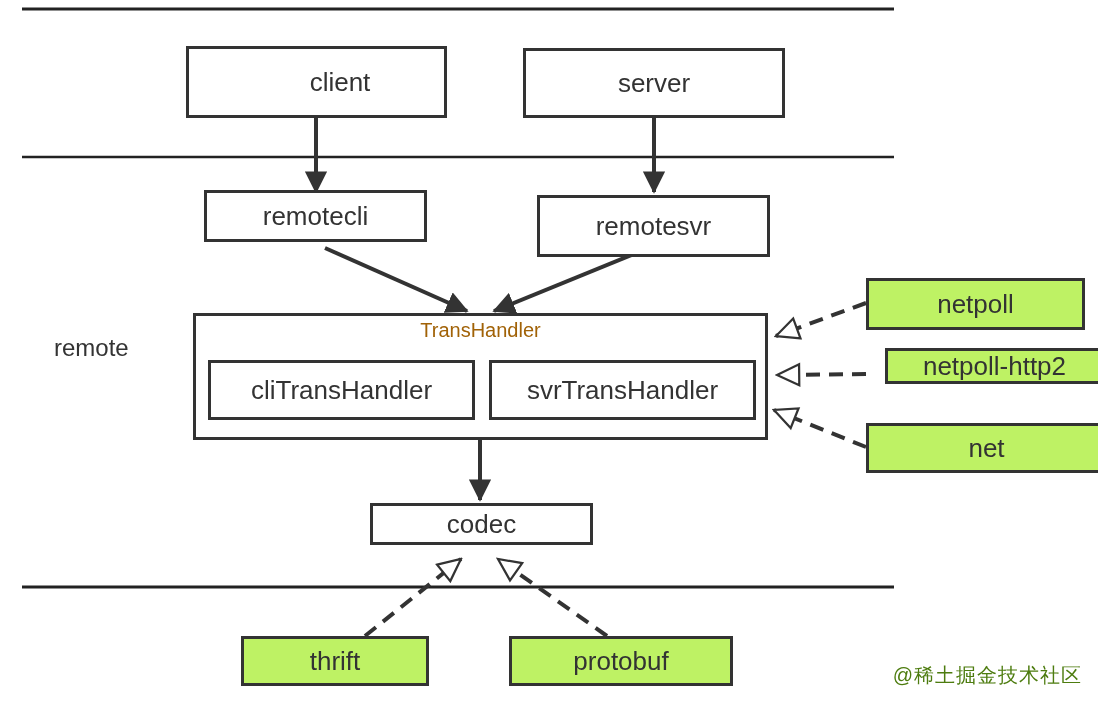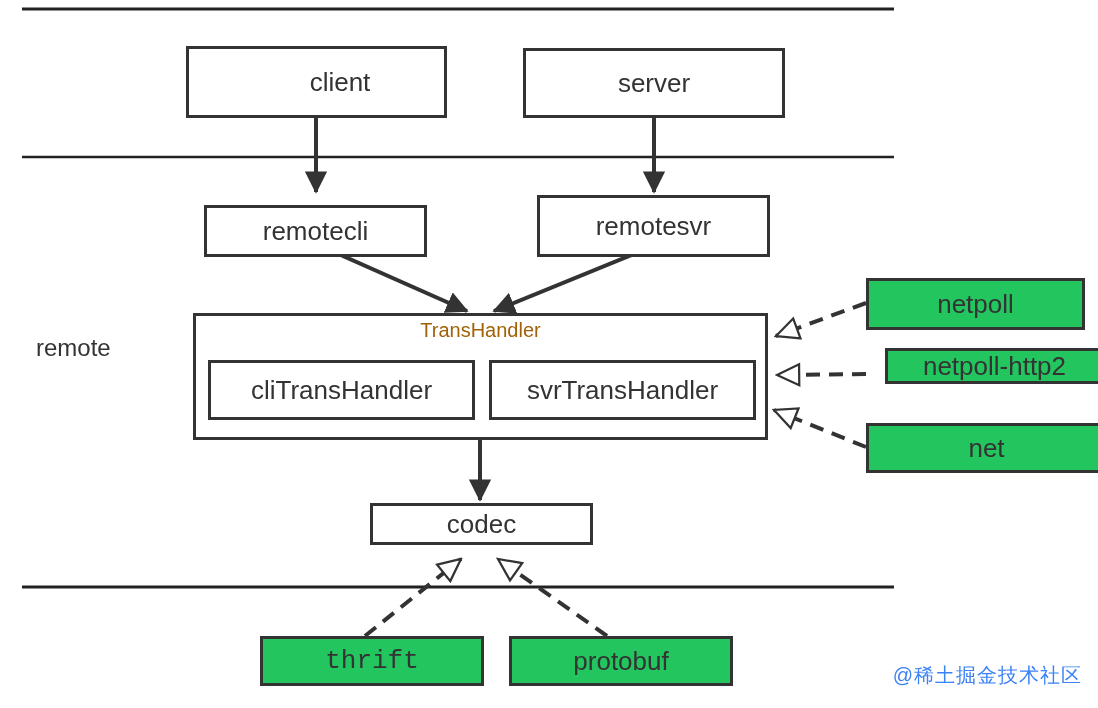--- a/index.html
+++ b/index.html
@@ -7,31 +7,31 @@
   .stage {
     position:relative; width:1098px; height:708px; background:#ffffff;
     font-family:"Liberation Sans","DejaVu Sans",sans-serif; overflow:hidden;
   }
   .layer { position:absolute; left:0; top:0; width:1098px; height:708px; }
   .box {
     position:absolute; background:#ffffff; border:3px solid #333333;
     display:flex; align-items:center; justify-content:center;
     font-size:26px; color:#333333; white-space:nowrap;
   }
-  .box.gray { background:#22c55e; }
+  .box.gray { background:#bef264; }
   .th-outer { position:absolute; background:#ffffff; border:3px solid #333333; }
   .th-title {
     position:absolute; left:193px; top:319px; width:575px; text-align:center;
     font-size:20px; color:#a16207;
   }
   .side-label {
-    position:absolute; left:36px; top:334px; font-size:24px; color:#333333;
+    position:absolute; left:54px; top:334px; font-size:24px; color:#333333;
   }
   .watermark {
-    position:absolute; right:16px; top:662px; font-size:20px; color:#3b82f6;
+    position:absolute; right:16px; top:662px; font-size:20px; color:#4d7c0f;
     letter-spacing:1px;
   }
 </style>
 </head>
 <body>
 
 <div class="stage">
 
   <svg class="layer" width="1098" height="708" viewBox="0 0 1098 708">
     <defs>
@@ -58,29 +58,29 @@
     <line x1="866" y1="447" x2="774" y2="410" stroke="#333333" stroke-width="4" stroke-dasharray="14 9" marker-end="url(#ao)"></line>
     <line x1="365" y1="636" x2="461" y2="559" stroke="#333333" stroke-width="4" stroke-dasharray="14 9" marker-end="url(#ao)"></line>
     <line x1="607" y1="636" x2="498" y2="559" stroke="#333333" stroke-width="4" stroke-dasharray="14 9" marker-end="url(#ao)"></line>
   </svg>
 
   <div class="side-label">remote</div>
   <div class="watermark">@稀土掘金技术社区</div>
 
   <div class="box" style="left:186px; top:46px; width:261px; height:72px;padding-left:47px;">client</div>
   <div class="box" style="left:523px; top:48px; width:262px; height:70px;">server</div>
-  <div class="box" style="left:204px; top:205px; width:223px; height:52px;">remotecli</div>
+  <div class="box" style="left:204px; top:190px; width:223px; height:52px;">remotecli</div>
   <div class="box" style="left:537px; top:195px; width:233px; height:62px;">remotesvr</div>
 
   <div class="th-outer" style="left:193px; top:313px; width:575px; height:127px;"></div>
   <div class="th-title">TransHandler</div>
   <div class="box" style="left:208px; top:360px; width:267px; height:60px;">cliTransHandler</div>
   <div class="box" style="left:489px; top:360px; width:267px; height:60px;">svrTransHandler</div>
 
   <div class="box" style="left:370px; top:503px; width:223px; height:42px;">codec</div>
 
   <div class="box gray" style="left:866px; top:278px; width:219px; height:52px;">netpoll</div>
   <div class="box gray" style="left:885px; top:348px; width:219px; height:36px;">netpoll-http2</div>
   <div class="box gray" style="left:866px; top:423px; width:241px; height:50px;">net</div>
-  <div class="box gray" style="left:260px; top:636px; width:224px; height:50px;font-family:Liberation Mono, monospace;">thrift</div>
+  <div class="box gray" style="left:241px; top:636px; width:188px; height:50px;">thrift</div>
   <div class="box gray" style="left:509px; top:636px; width:224px; height:50px;">protobuf</div>
 
 </div>
 
 </body></html>

